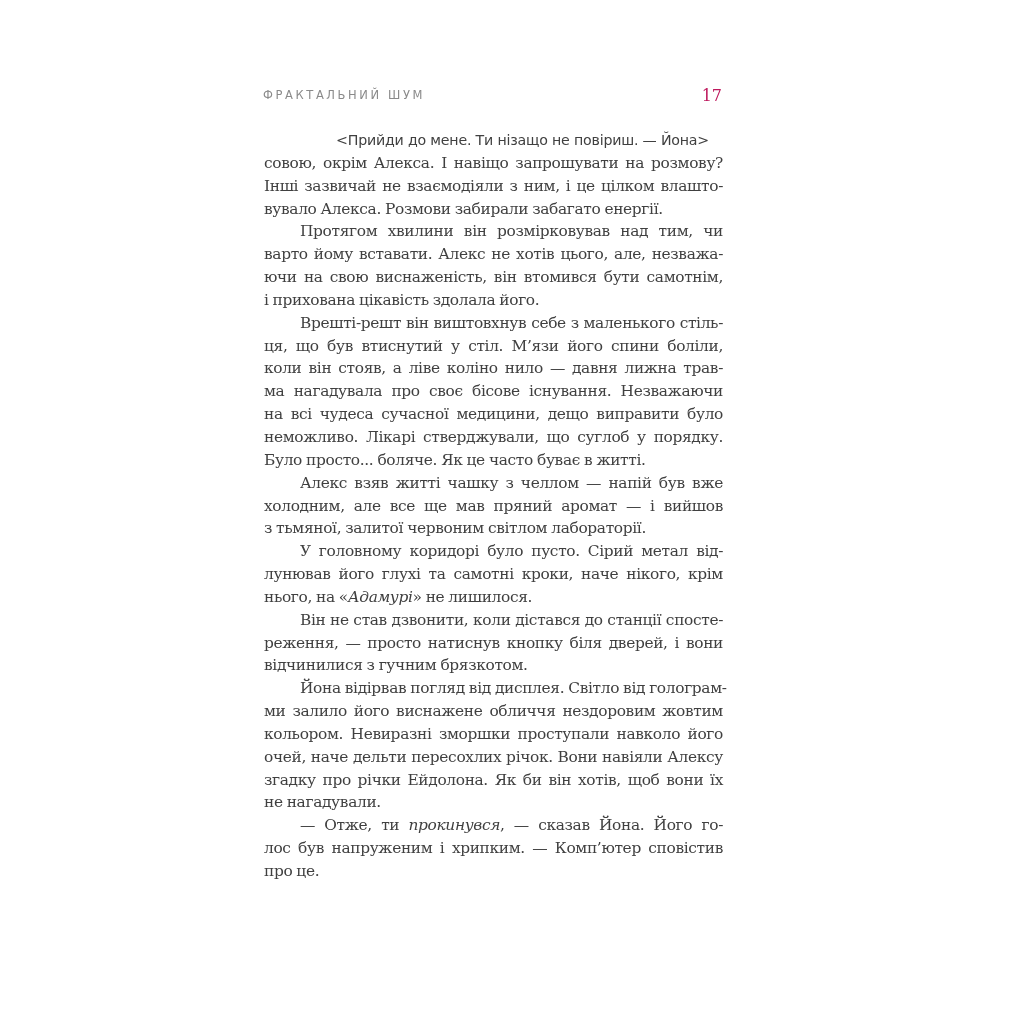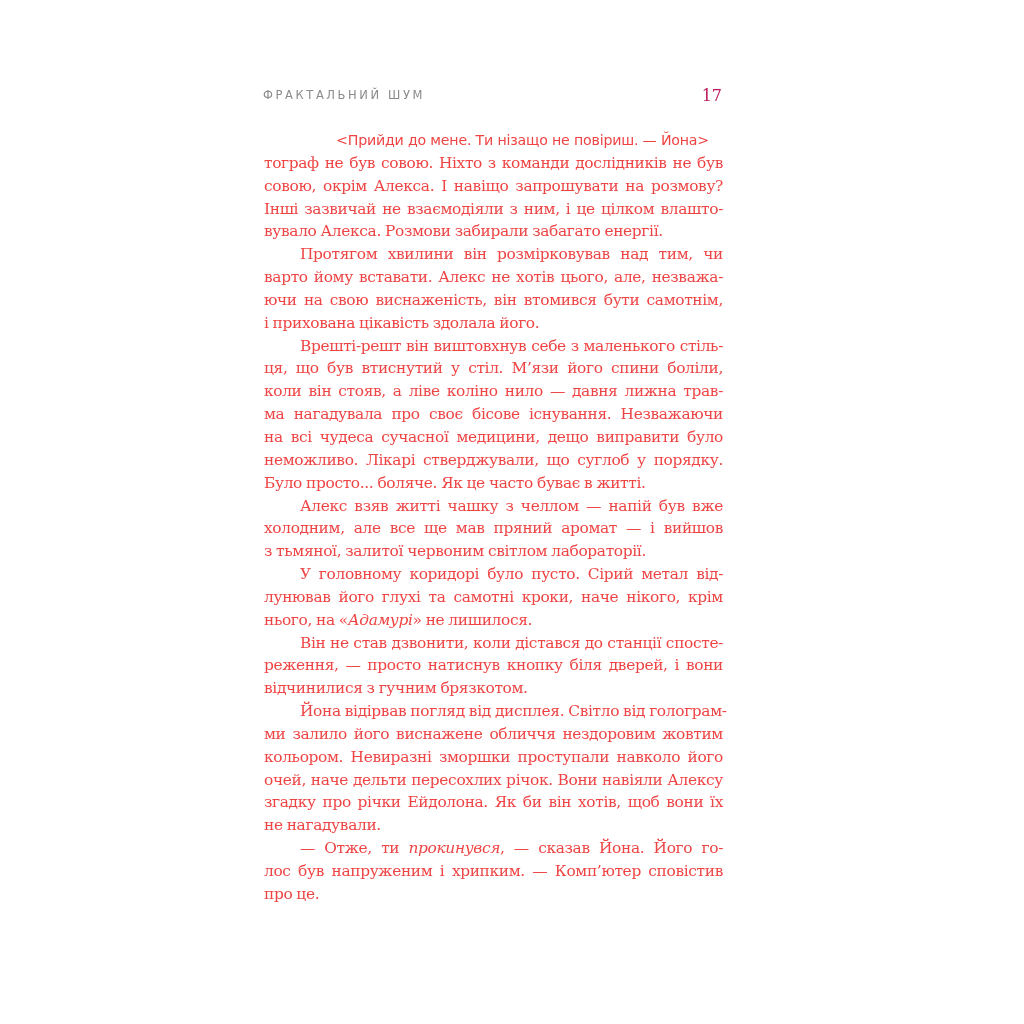--- a/index.html
+++ b/index.html
@@ -39,21 +39,21 @@
     color: #be185d;
   }
   .body-text {
     position: absolute;
     left: 264px;
     top: 129px;
     width: 459px;
     font-family: "DejaVu Serif", serif;
     font-size: 15.4px;
     line-height: 22.85px;
-    color: #ef4444;
+    color: #404040;
     letter-spacing: -0.35px;
     word-spacing: -0.5px;
   }
   .body-text p {
     margin: 0;
     text-align: justify;
     text-align-last: left;
     text-indent: 36px;
     hyphens: manual;
   }
@@ -89,21 +89,20 @@
   <div class="running-head">ФРАКТАЛЬНИЙ ШУМ</div>
   <div class="page-number">17</div>
 
   <div class="body-text">
 
     <p class="message">
       <span class="line last"><span class="indent"></span><span>&lt;Прийди до мене. Ти нізащо не повіриш. — Йона&gt;</span></span>
     </p>
 
     <p style="text-indent:0">
-      <span class="line">тограф не був совою. Ніхто з команди дослідників не був</span>
       <span class="line">совою, окрім Алекса. І навіщо запрошувати на розмову?</span>
       <span class="line">Інші зазвичай не взаємодіяли з ним, і це цілком влашто-</span>
       <span class="line last">вувало Алекса. Розмови забирали забагато енергії.</span>
     </p>
 
     <p style="text-indent:0">
       <span class="line"><span class="indent"></span><span>Протягом хвилини він розмірковував над тим, чи</span></span>
       <span class="line">варто йому вставати. Алекс не хотів цього, але, незважа-</span>
       <span class="line">ючи на свою виснаженість, він втомився бути самотнім,</span>
       <span class="line last">і прихована цікавість здолала його.</span>

